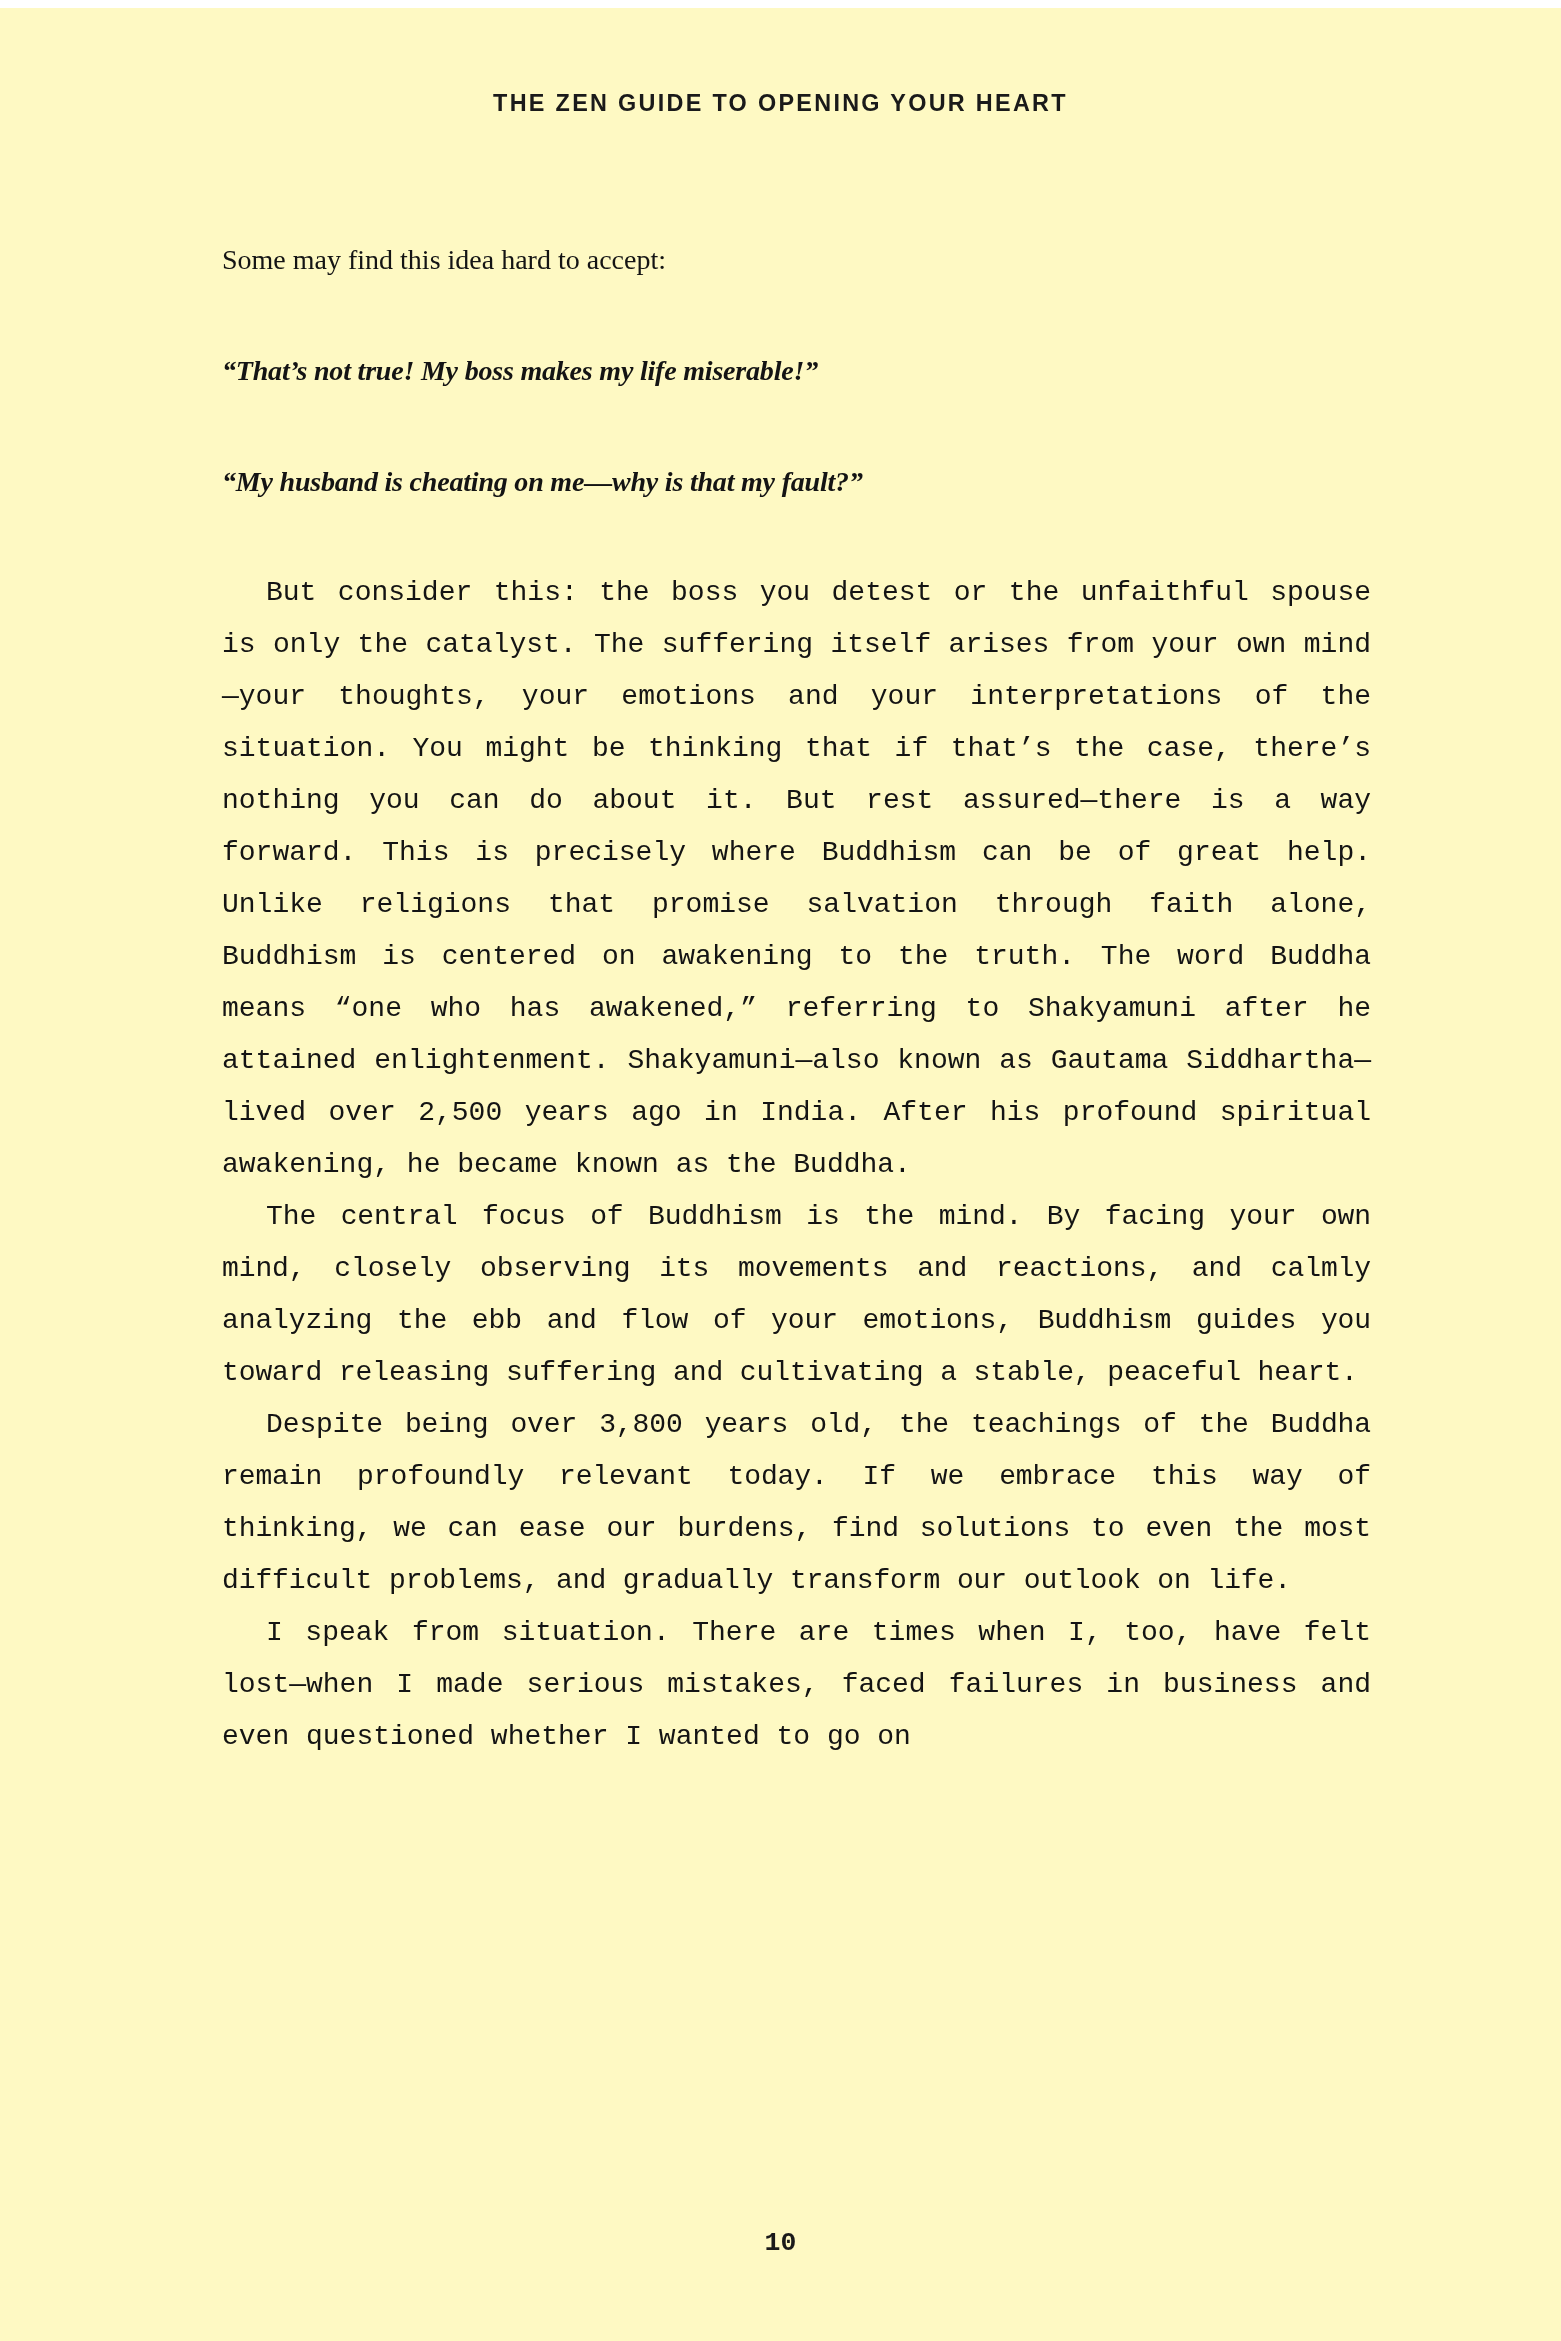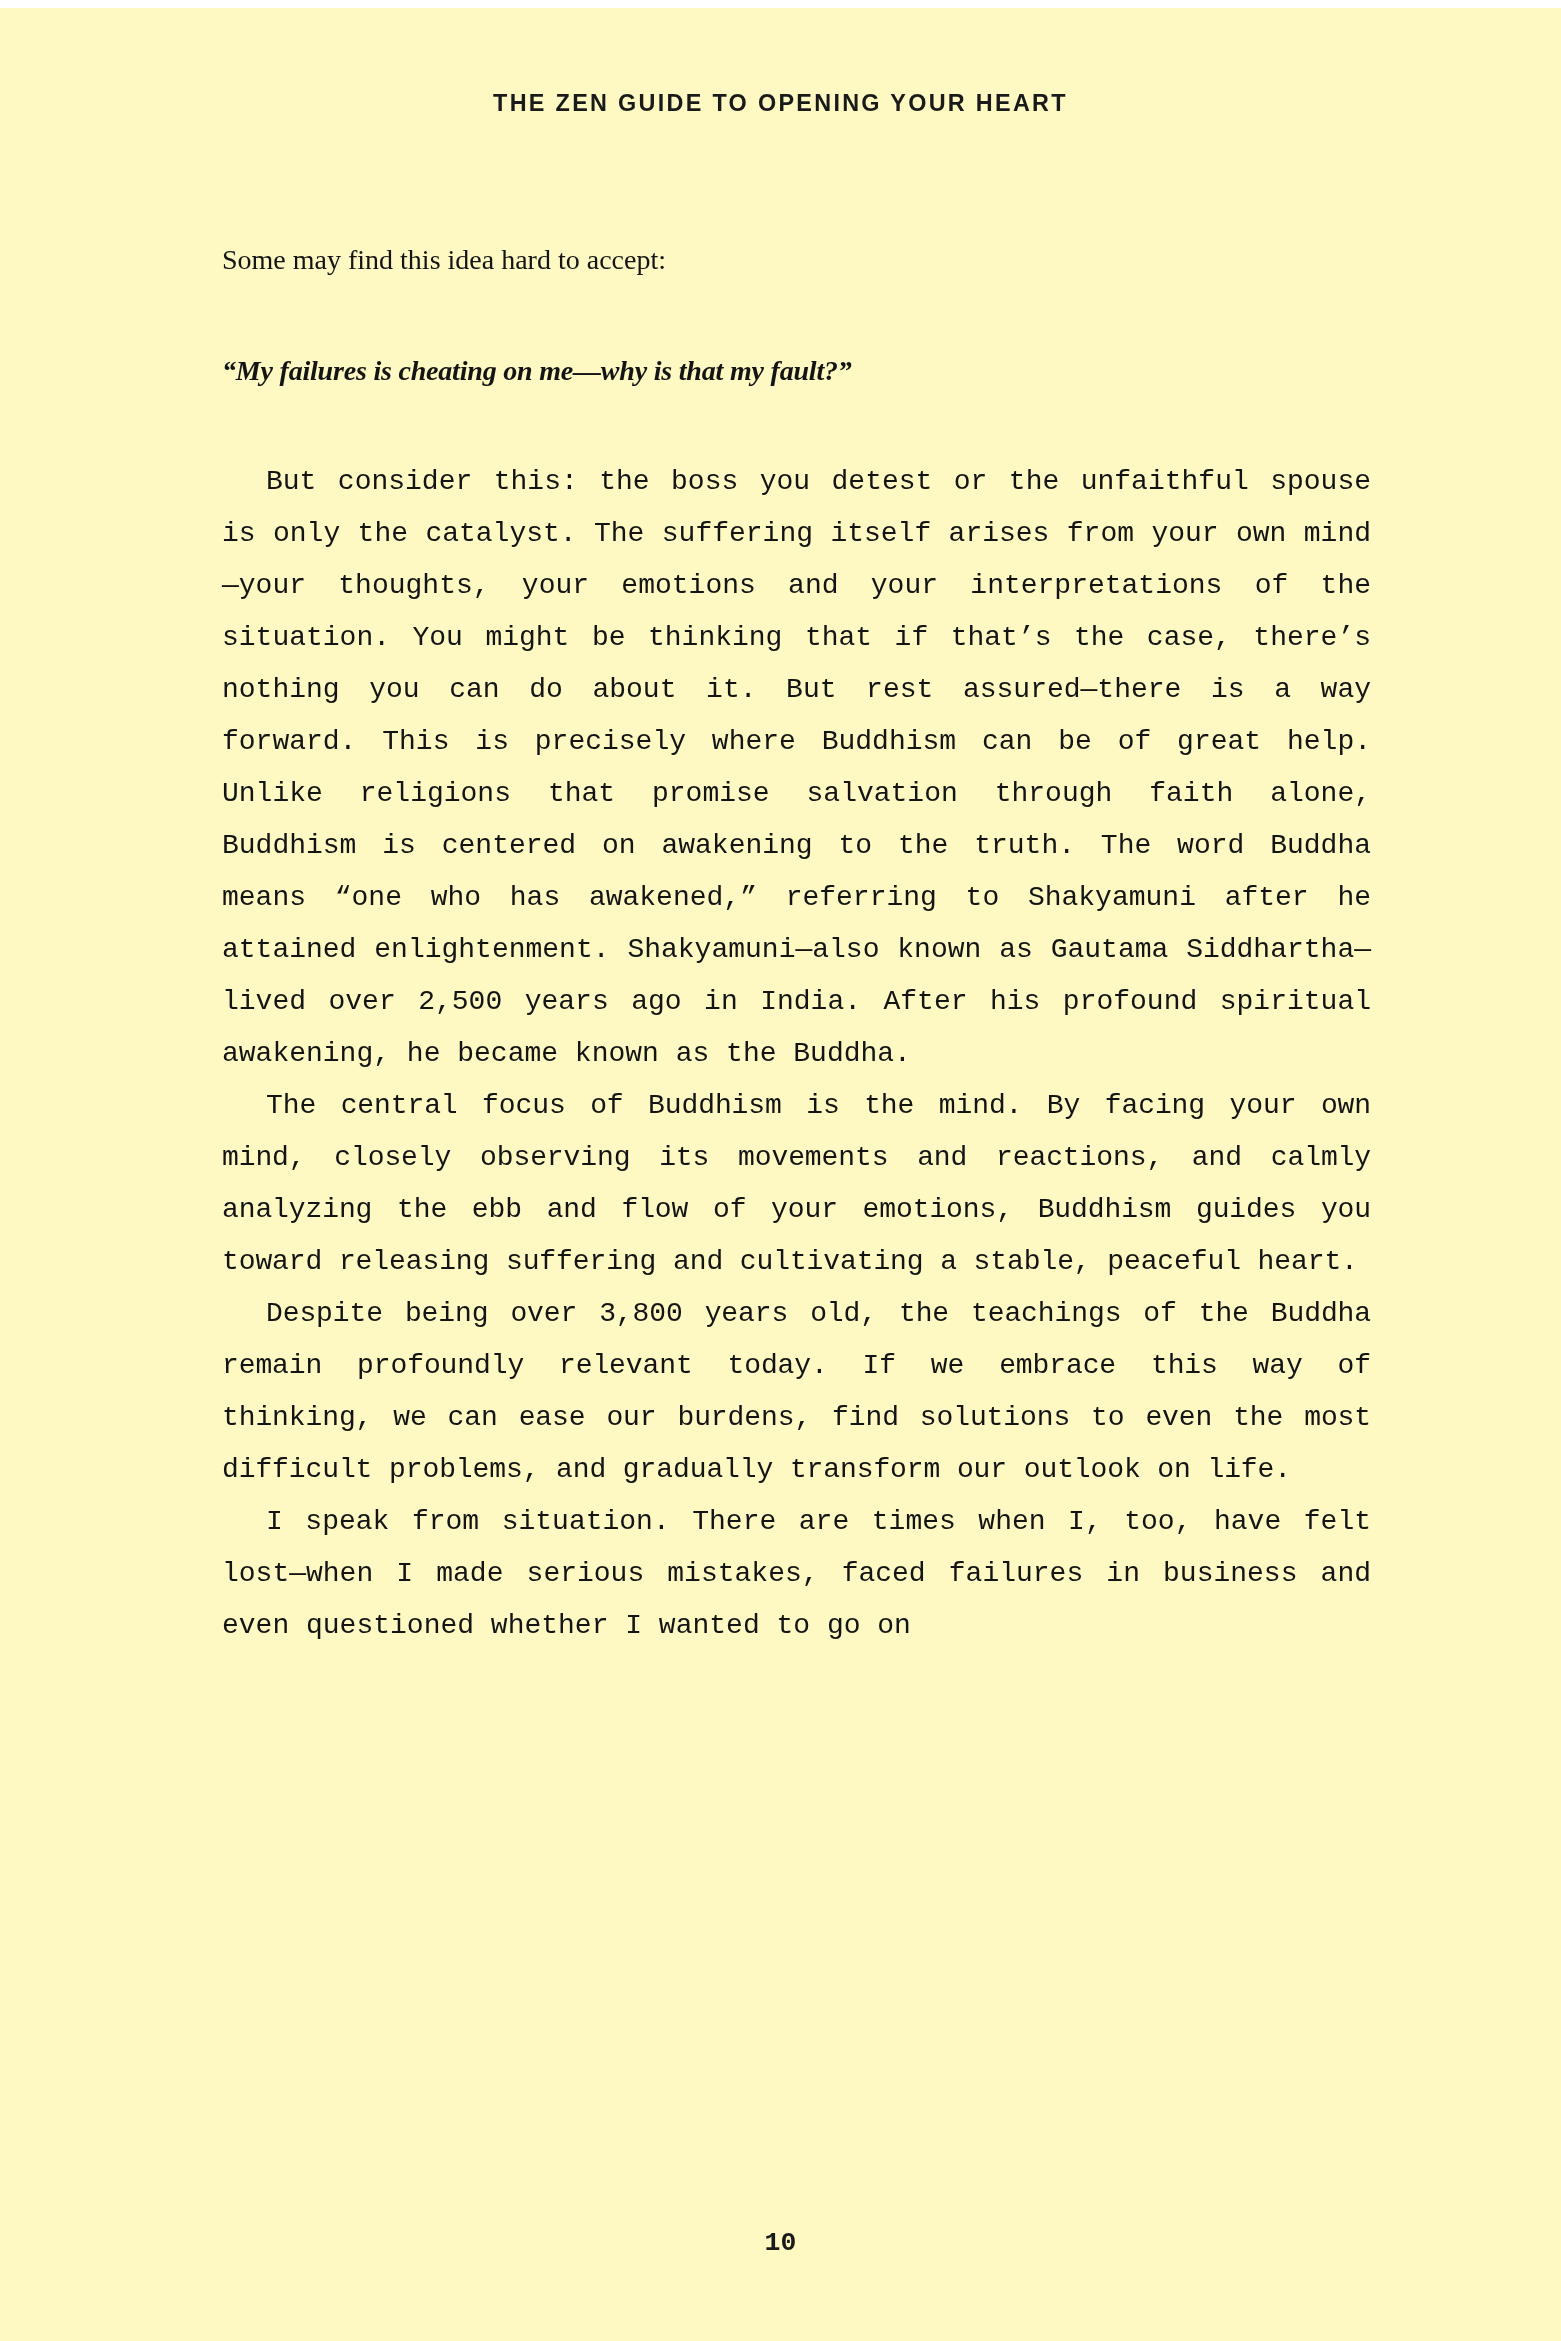--- a/index.html
+++ b/index.html
@@ -94,22 +94,23 @@
 <body>
 
 <div class="page">
 
   <div class="running-head">THE ZEN GUIDE TO OPENING YOUR HEART</div>
 
   <div class="textblock">
 
     <p class="para lead">Some may find this idea hard to accept:</p>
 
+    <p class="para quote">“That’s not true! My boss makes my life miserable!”</p>
 
-    <p class="para quote">“My failures is cheating on me—why is that my fault?”</p>
+    <p class="para quote">“My husband is cheating on me—why is that my fault?”</p>
 
     <p class="para body-para">But consider this: the boss you detest or the unfaithful spouse is only the catalyst. The suffering itself arises from your own mind—your thoughts, your emotions and your interpretations of the situation. You might be thinking that if that’s the case, there’s nothing you can do about it. But rest assured—there is a way forward. This is precisely where Buddhism can be of great help. Unlike religions that promise salvation through faith alone, Buddhism is centered on awakening to the truth. The word Buddha means “one who has awakened,” referring to Shakyamuni after he attained enlightenment. Shakyamuni—also known as Gautama Siddhartha—lived over 2,500 years ago in India. After his profound spiritual awakening, he became known as the Buddha.</p>
 
     <p class="para body-para tight">The central focus of Buddhism is the mind. By facing your own mind, closely observing its movements and reactions, and calmly analyzing the ebb and flow of your emotions, Buddhism guides you toward releasing suffering and cultivating a stable, peaceful heart.</p>
 
     <p class="para body-para tight">Despite being over 3,800 years old, the teachings of the Buddha remain profoundly relevant today. If we embrace this way of thinking, we can ease our burdens, find solutions to even the most difficult problems, and gradually transform our outlook on life.</p>
 
     <p class="para body-para">I speak from situation. There are times when I, too, have felt lost—when I made serious mistakes, faced failures in business and even questioned whether I wanted to go on</p>
 
   </div>

